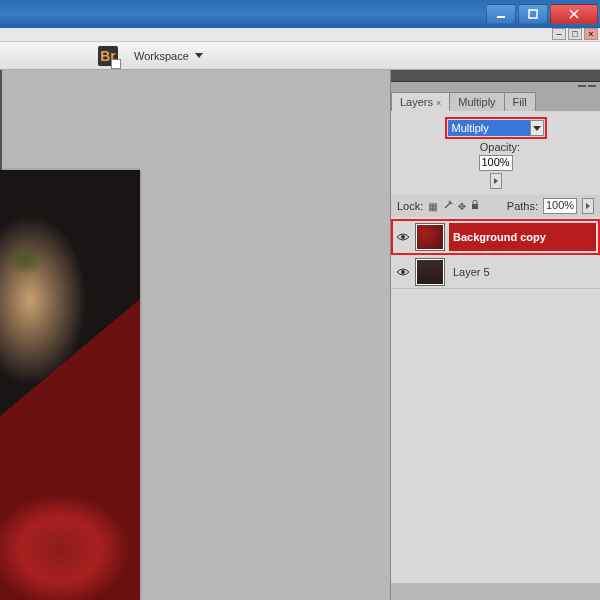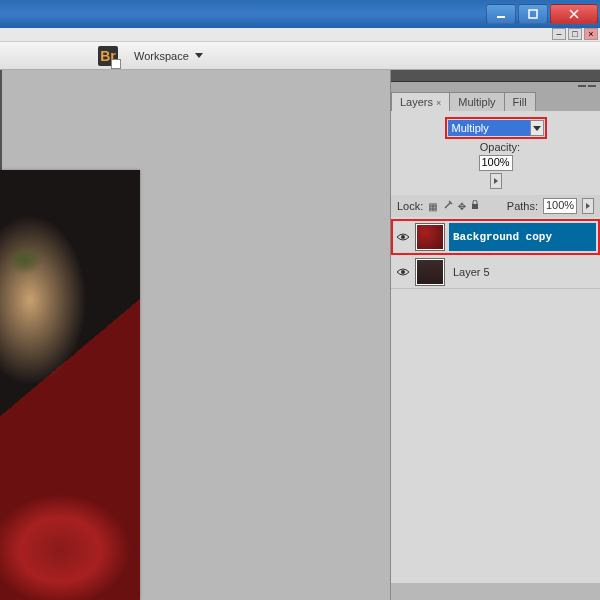--- a/index.html
+++ b/index.html
@@ -56,21 +56,21 @@
 .layers-list { background: #d8d8d8; padding: 2px 0; }
 .layer-row { display: flex; align-items: center; height: 34px; padding: 0 4px; gap: 4px; border-bottom: 1px solid #c0c0c0; }
 .layer-row.highlighted { border: 2px solid #e62020; padding: 0 2px; height: 36px; }
 .eye { width: 16px; height: 16px; display: flex; align-items: center; justify-content: center; }
 .eye svg { width: 14px; height: 10px; }
 .thumb { width: 30px; height: 28px; background: #fff; border: 1px solid #666; display: flex; align-items: center; justify-content: center; }
 .thumb-img { width: 26px; height: 24px; }
 .thumb-img.red { background: radial-gradient(circle at 30% 30%, #a82020, #5a1010); }
 .thumb-img.dark { background: linear-gradient(#3a2a2a, #2a1a1a); }
 .layer-label { flex: 1; padding: 0 4px; color: #333; height: 28px; display: flex; align-items: center; }
-.layer-label.selected { background: #0369a1; color: #fff; font-weight: bold; font-family: Liberation Mono, monospace; }
+.layer-label.selected { background: #b91c1c; color: #fff; font-weight: bold; }
 .layer-label.italic { font-style: italic; }
 .lock-ind { width: 12px; color: #555; font-size: 10px; }
 
 .layers-empty { background: #d8d8d8; height: 292px; }
 </style>
 </head>
 <body>
 
 <div class="titlebar">
   <div class="winbtn min">

